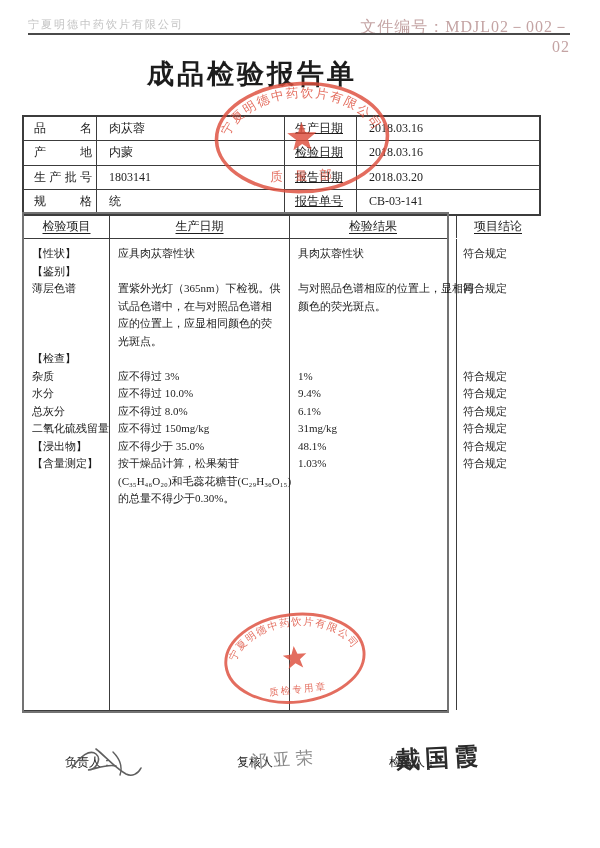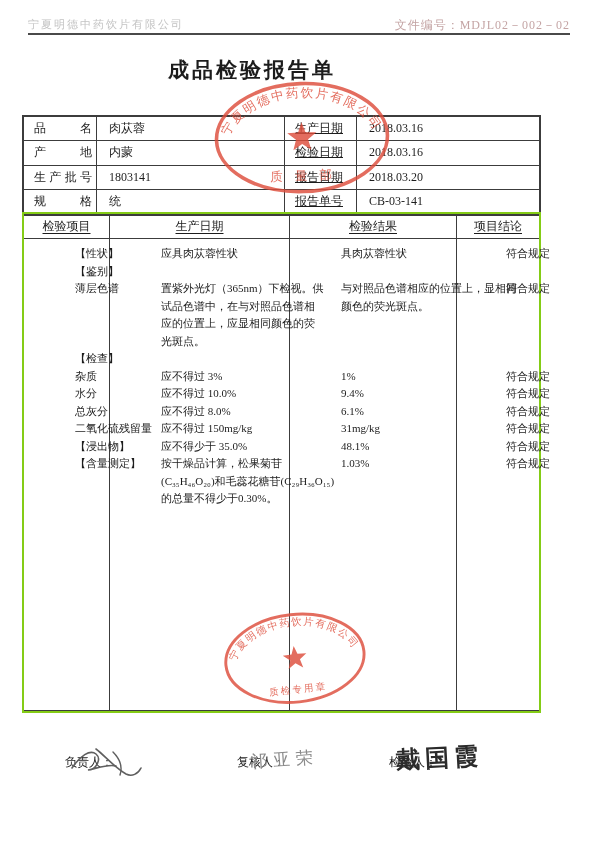--- a/index.html
+++ b/index.html
@@ -1,40 +1,40 @@
 <!DOCTYPE html>
 <html><head>
 <meta charset="utf-8">
 <style>
   * { margin:0; padding:0; box-sizing:border-box; }
   html,body { width:600px; height:848px; }
   body { background:#ffffff; font-family:"Liberation Serif","DejaVu Serif",serif; color:#1c1c1c; position:relative; overflow:hidden; }
 
   .hdr-left { position:absolute; left:28px; top:17px; font-size:11px; color:#c3c3c3; letter-spacing:2px; }
-  .hdr-right { position:absolute; left:350px; top:17px; width:220px; text-align:right; font-size:12px; color:#c4a4a4; letter-spacing:1px; }
+  .hdr-right { position:absolute; left:350px; top:17px; width:220px; text-align:right; font-size:16px; color:#c4a4a4; letter-spacing:1px; }
   .hdr-rule { position:absolute; left:28px; top:33px; width:542px; height:2px; background:#4a4a4a; }
 
-  .title { position:absolute; left:0; top:56px; width:504px; text-align:center; font-size:21px; font-weight:bold; letter-spacing:3px; }
+  .title { position:absolute; left:0; top:56px; width:504px; text-align:center; font-size:27px; font-weight:bold; letter-spacing:3px; }
 
   .info-table { position:absolute; left:22px; top:115px; width:519px; border:2px solid #3c3c3c; display:grid; grid-template-columns:73px 188px 72px 182px; grid-auto-rows:24.25px; background:transparent; }
   .info-table > div { border-right:1px solid #3c3c3c; border-bottom:1px solid #3c3c3c; font-size:12px; display:block; line-height:23px; overflow:visible; white-space:nowrap; }
   .info-table > div:nth-child(4n) { border-right:none; }
   .info-table > div:nth-last-child(-n+4) { border-bottom:none; }
   .lab-l { padding:0 4px 0 10px; text-align:justify; text-align-last:justify; }
   .val-l { padding-left:12px; }
   .lab-r { padding-left:10px;text-decoration:underline; }
   .val-r { padding-left:12px; }
 
-  .main-table { position:absolute; left:22px; top:212px; width:519px; border:2px solid #84cc16; }
+  .main-table { position:absolute; left:22px; top:212px; width:427px; border:2px solid #737373; }
   .mt-head { display:grid; grid-template-columns:86px 180px 167px 82px; height:25px; border-bottom:1px solid #3c3c3c; }
   .mt-head > div { border-right:1px solid #3c3c3c; font-size:12px; text-align:center; line-height:24px; }
   .mt-head > div:last-child { border-right:none; }
   .mt-head span { text-decoration:underline; text-underline-offset:3px; }
   .mt-body { display:grid; grid-template-columns:86px 180px 167px 82px; height:472px; border-bottom:1px solid #3c3c3c; }
-  .mt-body > div { border-right:1px solid #3c3c3c; font-size:11px; line-height:17.5px; white-space:pre; padding:6px 8px 0 8px; overflow:visible;margin-left:43px; }
+  .mt-body > div { border-right:1px solid #3c3c3c; font-size:11px; line-height:17.5px; white-space:pre; padding:6px 8px 0 8px; overflow:visible; }
   .mt-body > div:last-child { border-right:none; padding-left:6px; }
   .mt-concl { height:24px; line-height:23px; font-size:12px; font-weight:bold; padding-left:8px; white-space:nowrap; }
 
   .stamp { position:absolute; opacity:0.82; pointer-events:none; }
   .stamp-top { left:212px; top:80px; width:180px; height:117px; transform:rotate(-2deg); }
   .stamp-bottom { left:222px; top:610px; width:146px; height:98px; transform:rotate(-6deg); }
 
   .sig-row { position:absolute; left:0; top:740px; width:600px; height:60px; font-size:12px; }
   .sig-label { position:absolute; top:14px; white-space:nowrap;margin-left:37px; }
   .lbl-resp { left:28px; }

